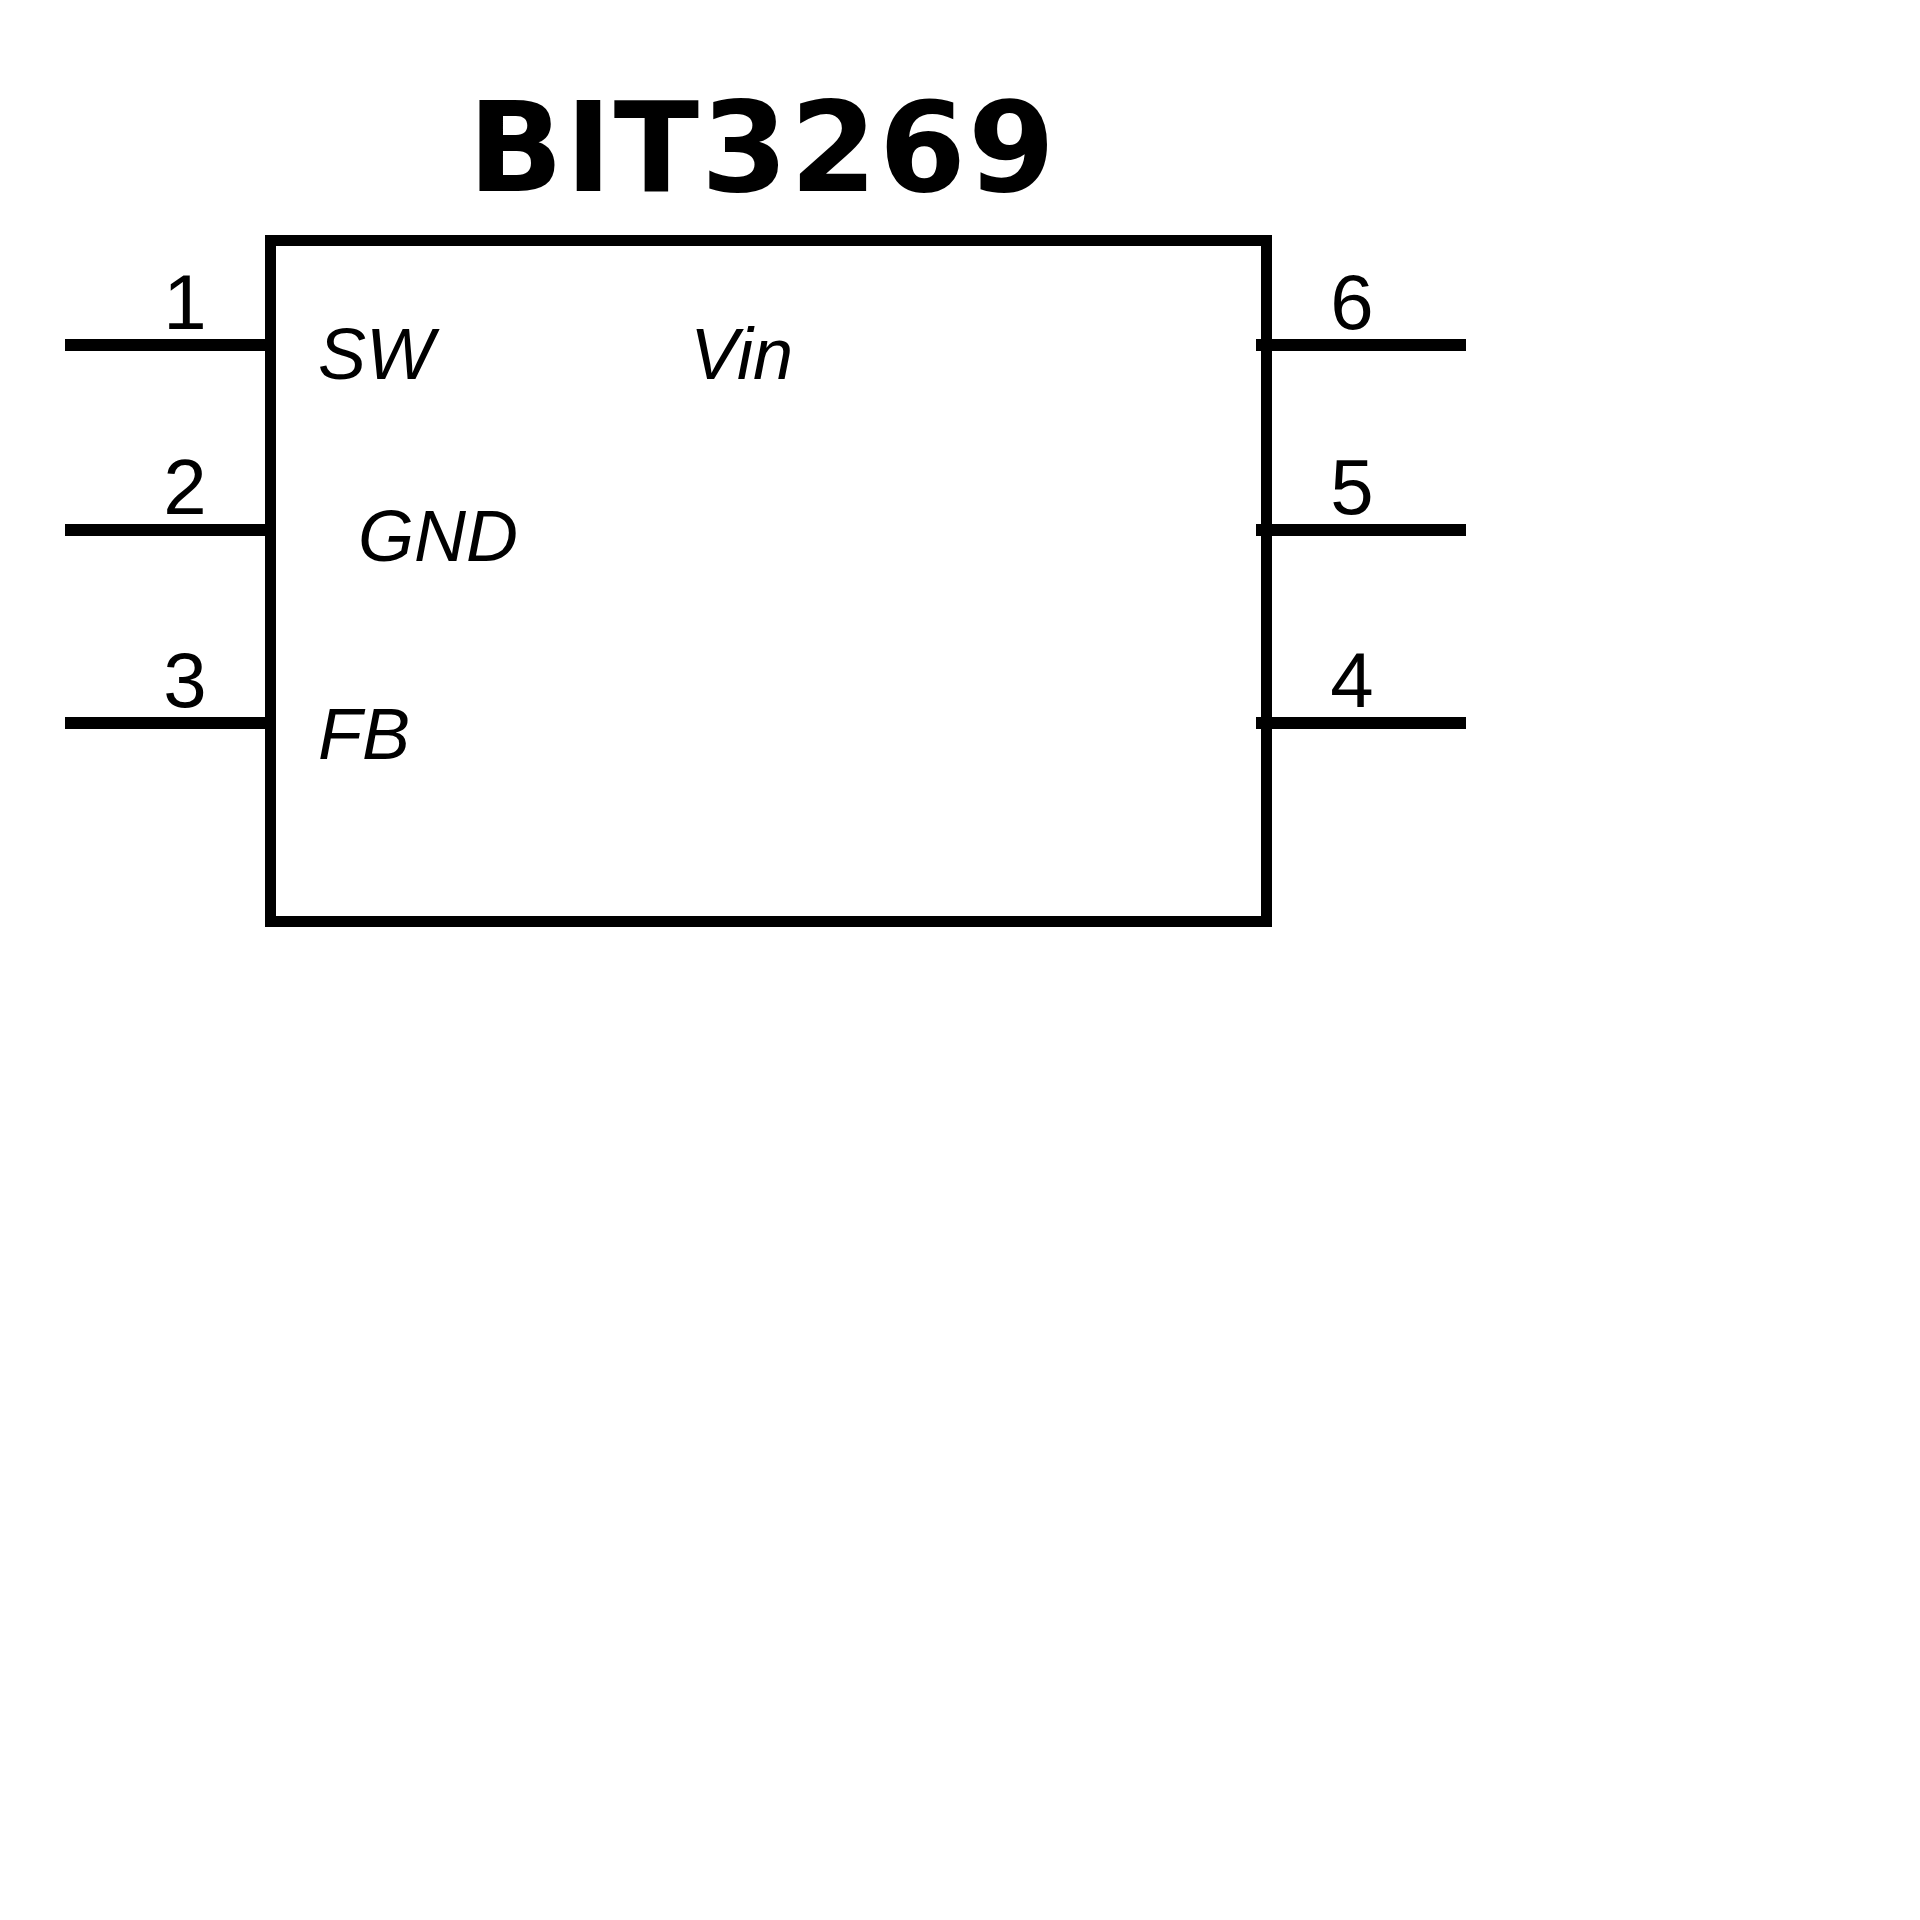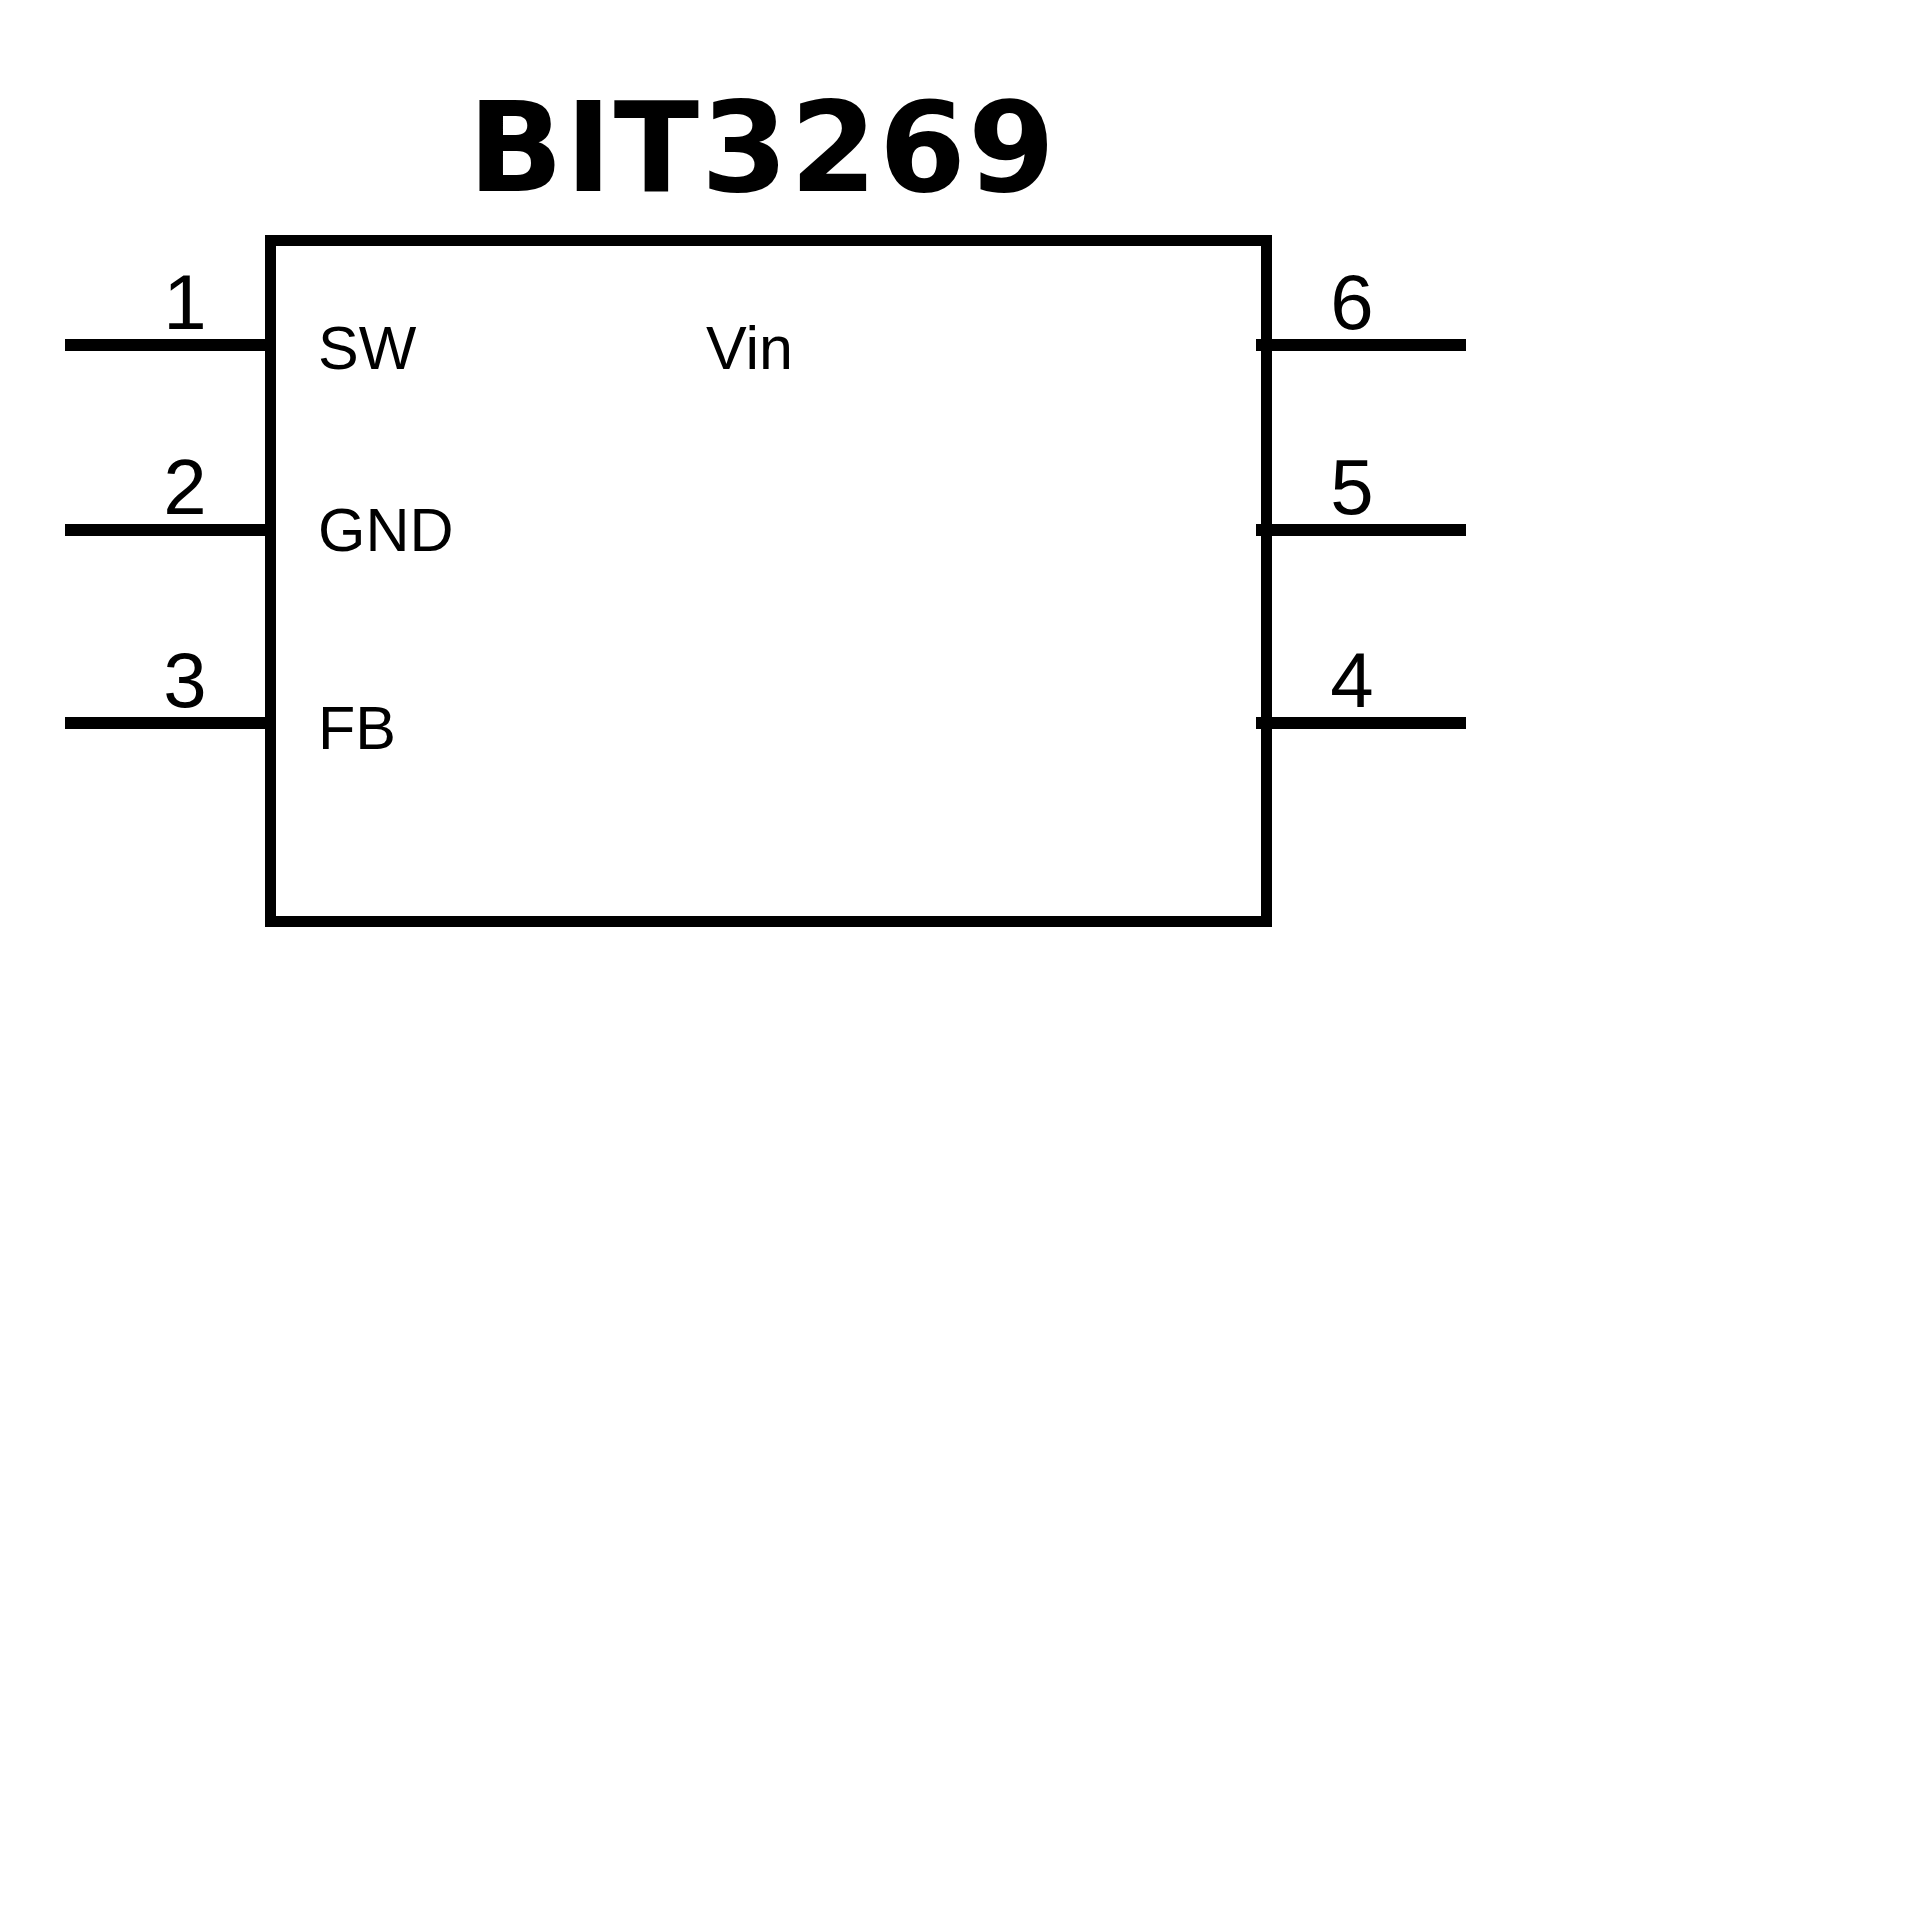--- a/index.html
+++ b/index.html
@@ -55,29 +55,30 @@
     line-height: 1;
     font-weight: 400;
   }
   .num-left  { left: 130px; }
   .num-right { left: 1297px; }
   .num-r1 { top: 263px; }
   .num-r2 { top: 448px; }
   .num-r3 { top: 641px; }
   .pin-label {
     position: absolute;
-    font-size: 61px;
+    font-size: 72px;
     line-height: 1;
     font-weight: 400;
     white-space: nowrap;
+    font-style: italic;
   }
   .label-left { left: 318px; }
   .label-right { right: 747px; text-align: right; }
   .lab-r1 { top: 318px; }
-  .lab-r2 { top: 500px; }
+  .lab-r2 { top: 500px; margin-left: 40px; }
   .lab-r3 { top: 698px; }
 </style>
 </head>
 <body>
 
 <div class="canvas">
 
   <div class="chip-title">BIT3269</div>
 
   <div class="chip-box"></div>

